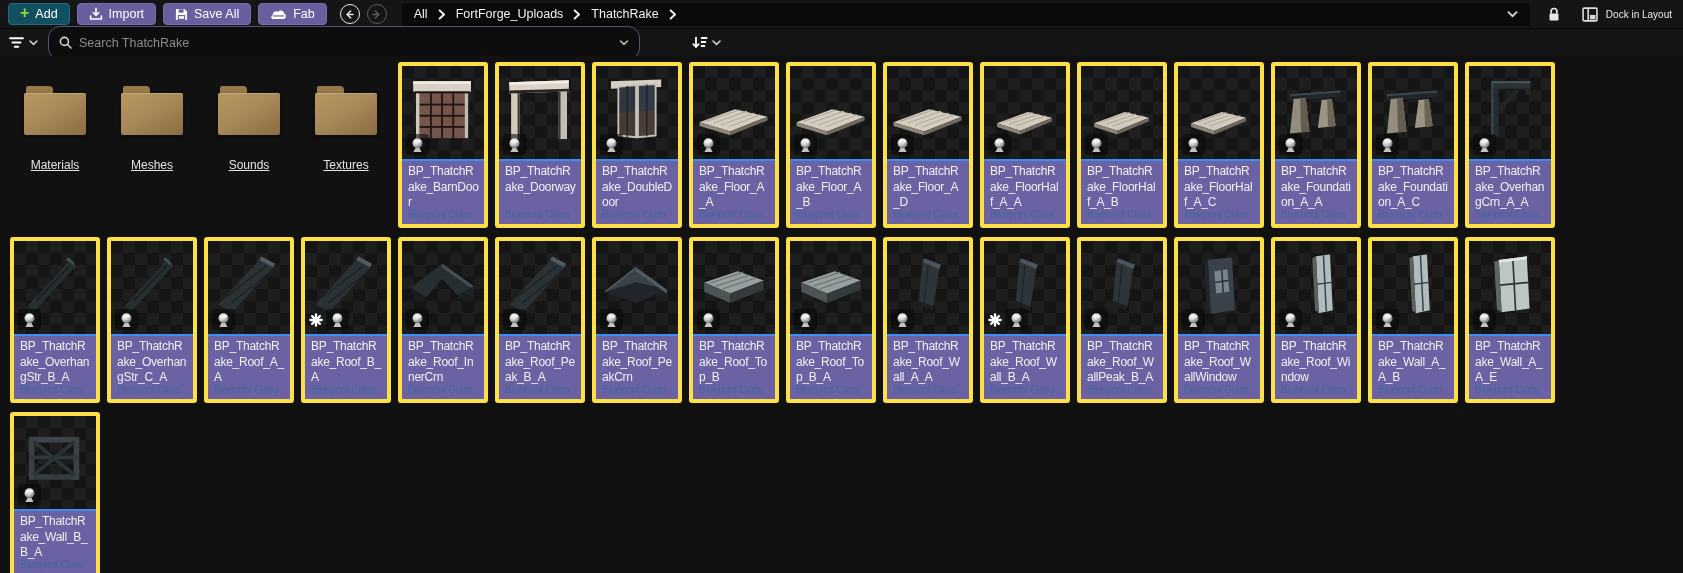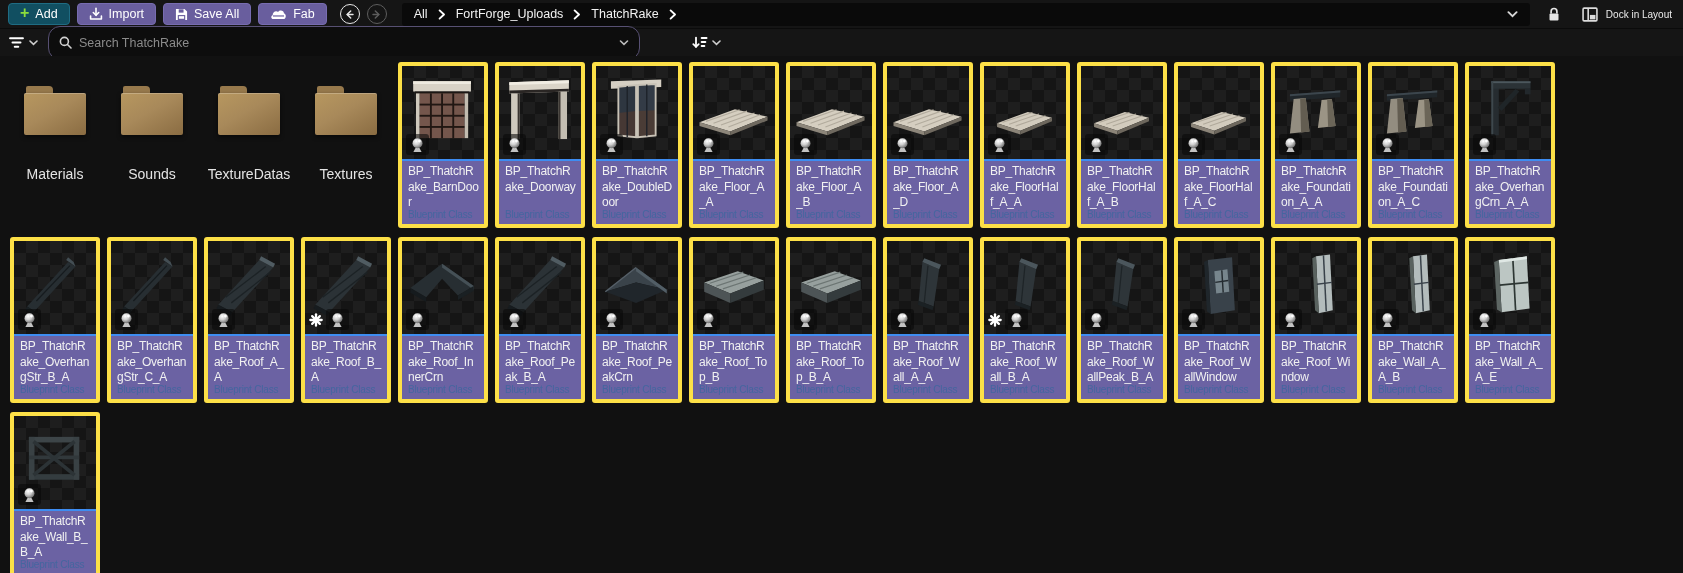--- a/index.html
+++ b/index.html
@@ -70,21 +70,21 @@
   .folder-icon::before {
     content: ""; position: absolute; top: 0; left: 2px; width: 27px; height: 12px;
     background: #97794c; border-radius: 2px 4px 0 0;
   }
   .folder-icon::after {
     content: ""; position: absolute; top: 7px; left: 0; right: 0; bottom: 0;
     background: linear-gradient(150deg, #b7975f 0%, #a8895a 45%, #8a6c42 100%);
     border-radius: 2px;
     box-shadow: 0 2px 4px rgba(0,0,0,.55), inset 0 1px 0 rgba(255,255,255,.22);
   }
-  .folder-label { margin-top: 8px; font-size: 14px; color: #e4e4e4; }
+  .folder-label { font-size: 12px; color: #e4e4e4; text-decoration: underline; }
 
   
   .tile {
     border: 4px solid #fde047; border-radius: 3px; background: #6b62a3;
     display: flex; flex-direction: column; overflow: hidden; cursor: pointer;
   }
   .thumb {
     height: 95px; flex: 0 0 95px; position: relative; border-bottom: 2px solid #3e8df2;
     background-color: #151515;
     background-image:
@@ -285,27 +285,27 @@
         <div class="cell-folder">
           <div class="folder-iconbox">
             <div class="folder-icon"></div>
           </div>
           <div class="folder-label">Materials</div>
         </div>
         <div class="cell-folder">
           <div class="folder-iconbox">
             <div class="folder-icon"></div>
           </div>
-          <div class="folder-label">Sounds</div>
+          <div class="folder-label">Meshes</div>
         </div>
         <div class="cell-folder">
           <div class="folder-iconbox">
             <div class="folder-icon"></div>
           </div>
-          <div class="folder-label">TextureDatas</div>
+          <div class="folder-label">Sounds</div>
         </div>
         <div class="cell-folder">
           <div class="folder-iconbox">
             <div class="folder-icon"></div>
           </div>
           <div class="folder-label">Textures</div>
         </div>
         <div class="tile">
           <div class="thumb">
             <svg class="mesh" viewBox="0 0 88 95">

